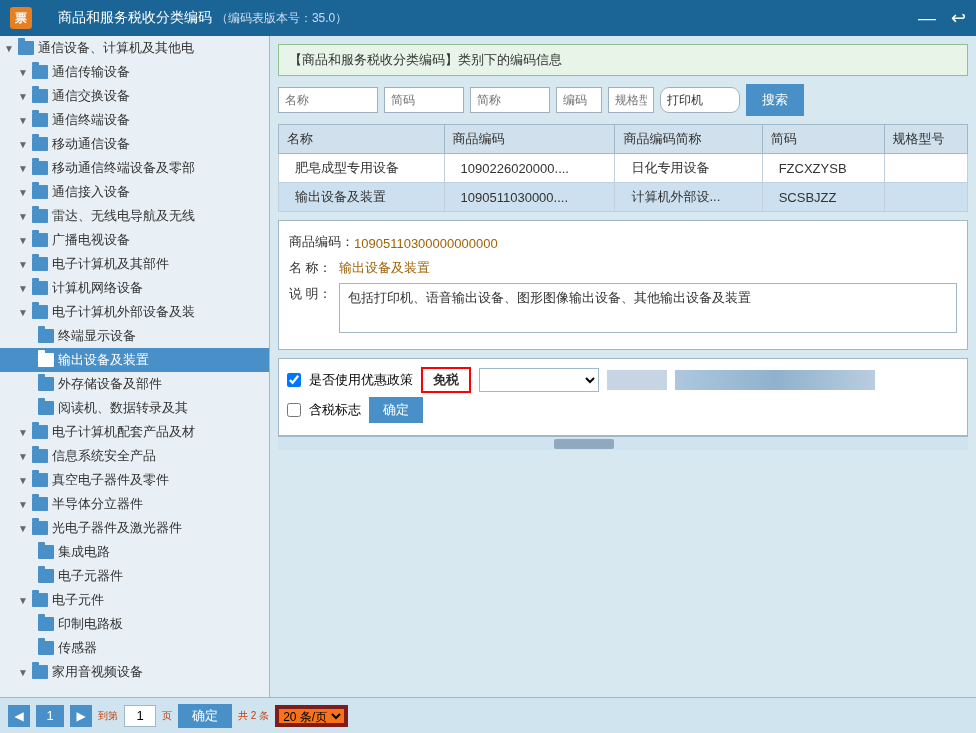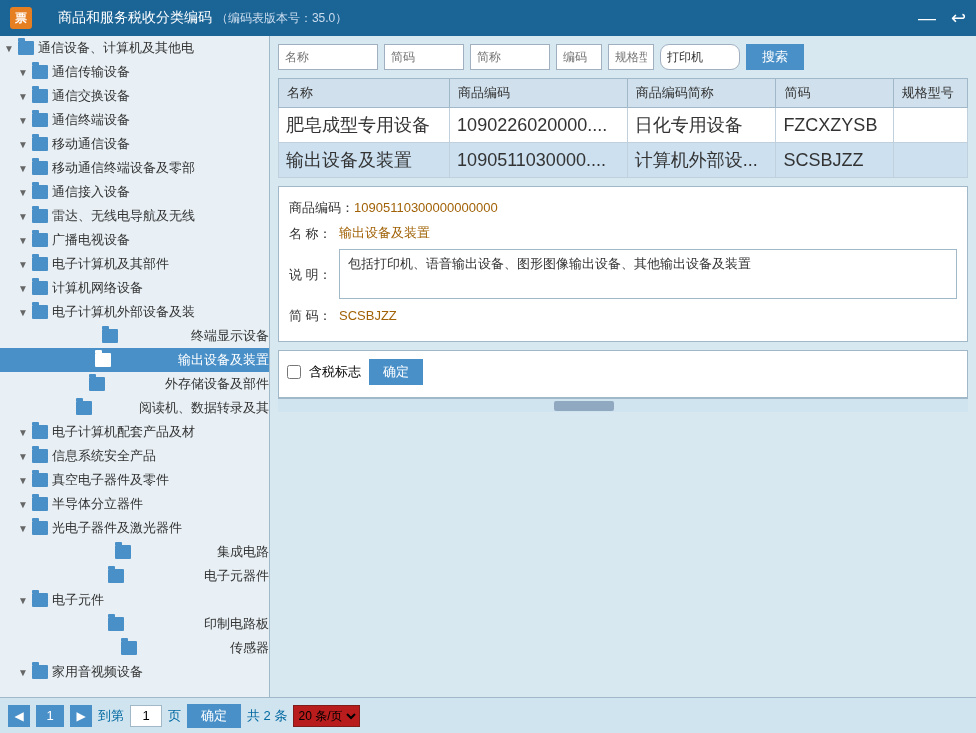--- a/index.html
+++ b/index.html
@@ -103,21 +103,21 @@
       left: 0;
       width: 7px;
       height: 3px;
       background: #4a90c8;
       border-radius: 1px 1px 0 0;
     }
     .tree-item.selected .folder-icon { background: #fff; }
     .tree-item.selected .folder-icon::before { background: #fff; }
     .tree-label { font-size: 13px; }
     .indent1 { padding-left: 18px; }
-    .indent2 { padding-left: 18px; justify-content: space-between; }
+    .indent2 { padding-left: 24px; }
     
     .content {
       flex: 1;
       background: #d8e8f0;
       display: flex;
       flex-direction: column;
       padding: 8px;
     }
     .content-header {
       background: #e8f4e8;
@@ -142,21 +142,21 @@
       color: #999;
     }
     .search-bar input.wide { width: 100px; }
     .search-bar input.medium { width: 80px; }
     .search-bar input.narrow { width: 46px; }
     .search-bar input.value { color: #333; border-radius: 9px; }
     .btn-search {
       background: #4a90c8;
       color: white;
       border: none;
-      height: 26px;
+      height: 32px;
       padding: 0 16px;
       cursor: pointer;
       font-size: 13px;
     }
     .data-table {
       width: 100%;
       border-collapse: collapse;
       background: white;
       margin-bottom: 8px;
     }
@@ -164,37 +164,37 @@
       background: #d0e0ec;
       border: 1px solid #a0b8c8;
       padding: 5px 8px;
       text-align: left;
       font-weight: normal;
       font-size: 13px;
       color: #333;
     }
     .data-table td {
       border: 1px solid #c0d0dc;
-      padding: 5px 7px;
-      font-size: 18px;
+      padding: 5px 16px;
+      font-size: 13px;
       color: #333;
       background: white;
     }
     .data-table tr.selected td {
       background: #cce0f0;
     }
     .detail-section {
       background: white;
       border: 1px solid #a0b8c8;
       padding: 10px;
       margin-bottom: 8px;
     }
     .detail-row {
       display: flex;
-      align-items: center;
+      align-items: flex-end;
       margin-bottom: 6px;
     }
     .detail-label {
       color: #333;
       min-width: 50px;
       font-size: 13px;
       padding-top: 2px;
     }
     .detail-value {
       color: #a16207;
@@ -277,37 +277,37 @@
     }
     .page-input {
       width: 32px;
       height: 22px;
       border: 1px solid #a0b8c8;
       text-align: center;
       font-size: 13px;
       background: white;
     }
     .page-label {
-      font-size: 13px;
-      color: #0369a1;
+      font-size: 10px;
+      color: #c2410c;
     }
     .btn-confirm-bottom {
       background: #4a90c8;
       color: white;
       border: none;
       height: 24px;
       padding: 0 14px;
       cursor: pointer;
       font-size: 13px;
     }
     .page-size-select {
       height: 22px;
-      border: 1px solid #7f1d1d;
+      border: 4px solid #7f1d1d;
       font-size: 12px;
-      background: #b91c1c;
+      background: #f97316;
     }
     .h-scroll {
       height: 14px;
       background: #d0e4f0;
       border-top: 1px solid #a0b8c8;
       position: relative;
       display: flex;
       align-items: center;
     }
     .h-scroll-thumb {
@@ -471,20 +471,23 @@
     <div class="tree-item indent1">
       <span class="arrow">▼</span>
       <span class="folder-icon"></span>
       <span class="tree-label">家用音视频设备</span>
     </div>
 
   </div>
 
   <div class="content">
 
+    <div class="content-header">
+      <span>【商品和服务税收分类编码】类别下的编码信息</span>
+    </div>
 
     <div class="search-bar">
       <input type="text" class="wide" placeholder="名称" style="">
       <input type="text" class="medium" placeholder="简码" style="">
       <input type="text" class="medium" placeholder="简称" style="">
       <input type="text" class="narrow" placeholder="编码" style="">
       <input type="text" class="narrow" placeholder="规格型号" style="">
       <input type="text" class="medium value" value="打印机" style="">
       <button class="btn-search">搜索</button>
     </div>
@@ -519,31 +522,37 @@
 
     <div class="detail-section">
       <div class="detail-row">
         <span class="detail-label">商品编码：</span>
         <span class="detail-value">10905110300000000000</span>
       </div>
       <div class="detail-row">
         <span class="detail-label">名    称：</span>
         <span class="detail-value">输出设备及装置</span>
       </div>
-      <div class="detail-row" style="align-items:center;">
+      <div class="detail-row" style="align-items:flex-start;">
         <span class="detail-label">说    明：</span>
         <textarea class="detail-textarea" readonly="" style="flex: 1 1 0%; padding-left: 8px;">包括打印机、语音输出设备、图形图像输出设备、其他输出设备及装置</textarea>
       </div>
-      <div class="detail-row">
-        <span class="detail-label">简    码：</span>
-        <span class="detail-value">SCSBJZZ</span>
+    </div>
+
+    <div style="background:white; border:1px solid #a0b8c8; padding:8px;">
+      <div class="checkbox-row">
+        <input type="checkbox" checked="" style="">
+        <span>是否使用优惠政策</span>
+        <span class="tax-badge">免税</span>
+        <select class="select-dropdown">
+          <option></option>
+        </select>
+        <div class="blurred-bar2"></div>
+        <div class="blurred-bar"></div>
       </div>
-    </div>
-
-    <div style="background:white; border:1px solid #a0b8c8; padding:8px;">
       <div class="checkbox-row">
         <input type="checkbox" style="">
         <span>含税标志</span>
         <button class="btn-confirm-small">确定</button>
       </div>
     </div>
 
     <div class="h-scroll">
       <div class="h-scroll-thumb"></div>
     </div>

